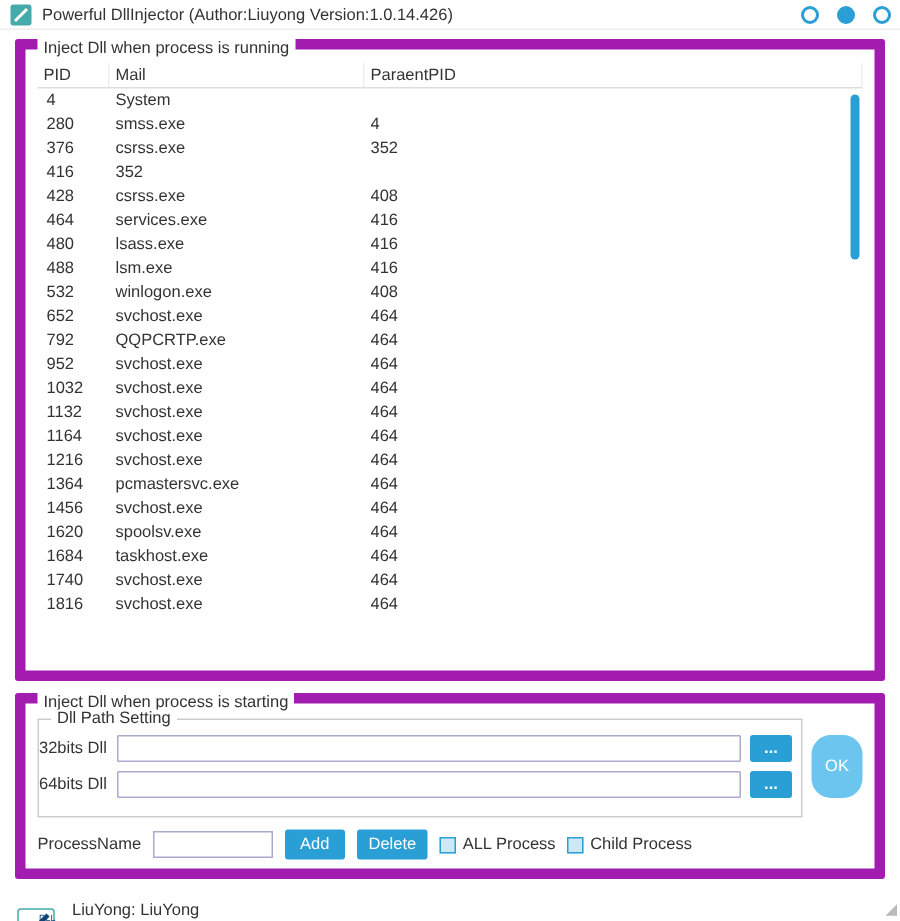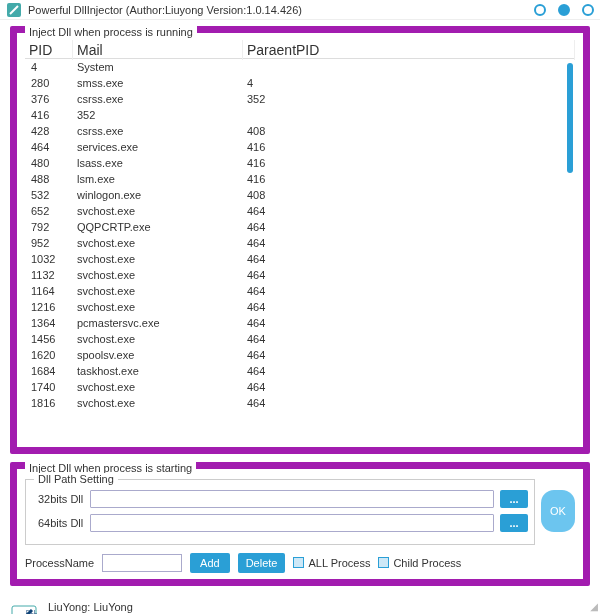--- a/index.html
+++ b/index.html
@@ -7,45 +7,45 @@
   .titlebar { height: 20px; display: flex; align-items: center; padding: 0 6px; border-bottom: 1px solid #eee; }
   .titlebar .app-icon { width: 16px; height: 16px; margin-right: 6px; }
   .titlebar .title { flex: 1; font-size: 11px; color: #333; }
   .titlebar .winbtn { width: 12px; height: 12px; border-radius: 50%; margin-left: 12px; border: 2px solid #2a9fd6; cursor: pointer; }
   .titlebar .winbtn.fill { background: #2a9fd6; }
   .content { padding: 6px 10px 4px 10px; }
   .group { border: 7px solid #a21caf; border-radius: 2px; padding: 8px 8px 6px 8px; margin-bottom: 8px; position: relative; }
   .group-title { position: absolute; top: -7px; left: 8px; background: #fff; padding: 0 4px; font-size: 11px; color: #333; }
   .process-table-wrap { height: 400px; position: relative; }
   .table-header { display: flex; border-bottom: 1px solid #ddd; height: 18px; align-items: center; }
-  .table-header .col { border-right: 1px solid #eee; padding: 2px 4px; font-size: 14px; cursor: pointer; }
+  .table-header .col { border-right: 1px solid #eee; padding: 2px 4px; font-size: 11px; cursor: pointer; }
   .col-pid { width: 48px; }
   .col-name { width: 170px; }
   .col-ppid { flex: 1; }
   .table-body { height: 376px; overflow-y: hidden; position: relative; }
   .table-row { display: flex; height: 16px; align-items: center; font-size: 11px; cursor: pointer; }
   .table-row .col { padding: 1px 4px; white-space: nowrap; overflow: hidden; }
   .table-row .col-pid { padding-left: 6px; }
   .vscroll { position: absolute; right: 2px; top: 22px; width: 6px; height: 370px; background: transparent; }
   .vscroll .thumb { width: 6px; background: #2a9fd6; border-radius: 3px; height: 110px; margin-top: 0; cursor: pointer; }
-  .subgroup { border: 1px solid #ccc; margin-top: 2px; padding: 10px 6px 6px 12px; position: relative; }
+  .subgroup { border: 1px solid #ccc; margin-top: 2px; padding: 10px 6px 6px 0; position: relative; }
   .subgroup-title { position: absolute; top: -7px; left: 8px; background: #fff; padding: 0 4px; font-size: 11px; }
   .dll-row { display: flex; align-items: center; margin-bottom: 6px; }
   .dll-label { width: 52px; font-size: 11px; }
   .dll-input { flex: 1; height: 18px; border: 1px solid #aac; border-radius: 1px; font-size: 11px; padding: 0 4px; }
   .browse-btn { width: 28px; height: 18px; background: #2a9fd6; color: #fff; border: none; margin-left: 6px; display: flex; align-items: center; justify-content: center; cursor: pointer; border-radius: 2px; font-size: 11px; font-weight: bold; }
   .ok-btn { width: 34px; height: 42px; background: #6cc5ef; color: #fff; border: none; border-radius: 13px; cursor: pointer; font-size: 11px; display: flex; align-items: center; justify-content: center; }
   .dll-inputs-wrap { flex: 1; }
   .dll-outer { display: flex; align-items: center; gap: 6px; }
   .proc-row { display: flex; align-items: center; gap: 8px; margin-top: 8px; }
   .proc-label { font-size: 11px; }
   .proc-input { width: 80px; height: 18px; border: 1px solid #aac; font-size: 11px; padding: 0 4px; }
   .btn-add { background: #2a9fd6; color: #fff; border: none; height: 20px; padding: 0 10px; border-radius: 2px; cursor: pointer; font-size: 11px; }
   .btn-del { background: #2a9fd6; color: #fff; border: none; height: 20px; padding: 0 8px; border-radius: 2px; cursor: pointer; font-size: 11px; }
-  .chk { display: inline-flex; align-items: flex-start; gap: 4px; font-size: 11px; cursor: pointer; }
+  .chk { display: inline-flex; align-items: flex-end; gap: 4px; font-size: 11px; cursor: pointer; }
   .chk .box { width: 11px; height: 11px; border: 1px solid #2a9fd6; background: #cde8f7; }
   .footer { display: flex; align-items: flex-start; gap: 10px; padding: 2px 10px; }
   .footer-icon { width: 28px; height: 28px; margin-top: 4px; }
   .footer-info { font-size: 11px; line-height: 15px; }
   .footer-info a { color: #1a6dce; text-decoration: underline; cursor: pointer; }
   .resize { position: absolute; right: 2px; bottom: 2px; color: #bbb; font-size: 10px; cursor: nwse-resize; }
 </style>
 </head>
 <body>
 

